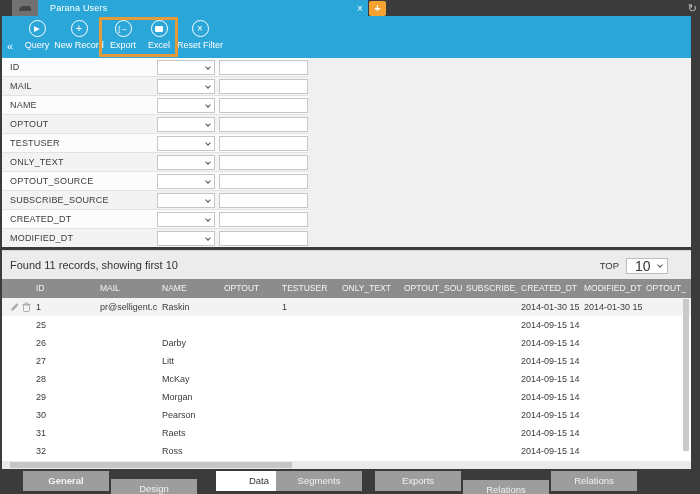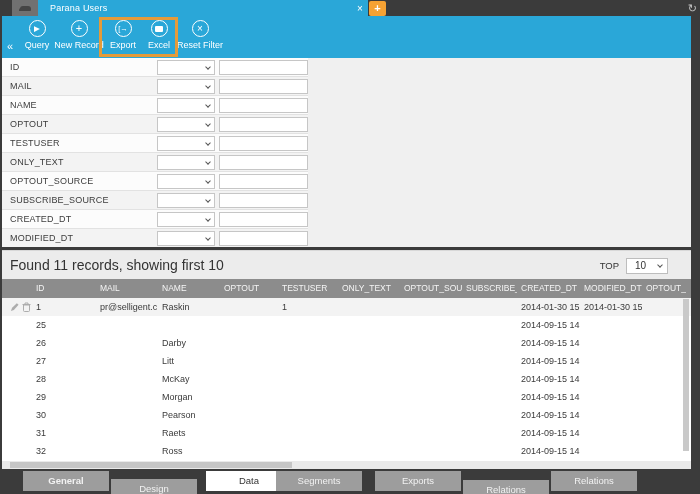--- a/index.html
+++ b/index.html
@@ -31,23 +31,23 @@
   .frow .stripe { position:absolute; left:0; top:0; bottom:0; width:306px; border-bottom:1px solid #e2e2e2; }
   .frow:nth-child(odd)  .stripe { background:#fcfcfc; }
   .frow:nth-child(even) .stripe { background:#f3f3f3; }
   .flabel { position:absolute; left:8px; top:0; line-height:19px; font-size:9px; color:#3c3c3c; letter-spacing:.2px; }
   .fselect { position:absolute; left:155px; top:2px; width:58px; height:15px; background:#fff; border:1px solid #c6c6c6; }
   .fselect .chev { position:absolute; right:4px; top:4px; width:4px; height:4px; border-right:1px solid #555; border-bottom:1px solid #555; transform:rotate(45deg); }
   .finput { position:absolute; left:217px; top:2px; width:89px; height:15px; background:#fff; border:1px solid #c6c6c6; font-size:9px; padding:0 3px; font-family:"Liberation Sans", sans-serif; }
 
   
   .records-bar { position:absolute; top:250px; left:2px; right:9px; height:29px; background:#ececec; border-top:1px solid #d8d8d8; }
-  .found { position:absolute; left:8px; top:0; line-height:29px; font-size:14px; color:#333; }
+  .found { position:absolute; left:8px; top:0; line-height:29px; font-size:11px; color:#333; }
   .top-label { position:absolute; right:72px; top:0; line-height:29px; font-size:9.5px; color:#333; }
-  .top-select { position:absolute; right:23px; top:7px; width:42px; height:16px; background:#fff; border:1px solid #bdbdbd; font-size:10px; color:#333; line-height:14px; padding-left:8px; }
+  .top-select { position:absolute; right:23px; top:7px; width:42px; height:16px; background:#fff; border:1px solid #bdbdbd; font-size:14px; color:#333; line-height:14px; padding-left:8px; }
   .top-select .chev { position:absolute; right:5px; top:4px; width:4px; height:4px; border-right:1px solid #555; border-bottom:1px solid #555; transform:rotate(45deg); }
 
   
   .ggrid { display:grid; grid-template-columns:24px 64px 62px 62px 58px 60px 62px 62px 55px 63px 62px 44px; padding-left:6px; }
   .grid-header { position:absolute; top:279px; left:2px; right:9px; height:19px; background:#8c8c8c; }
   .gh-cell { font-size:8.5px; color:#f5f5f5; line-height:19px; padding-left:4px; overflow:hidden; white-space:nowrap; }
   .grid-body { position:absolute; top:298px; left:2px; right:9px; height:163px; background:#fff; }
   .grow { height:18px; }
   .grow.hl { background:#f3f3f3; }
   .gc { font-size:9px; color:#3a3a3a; line-height:18px; padding-left:4px; overflow:hidden; white-space:nowrap; }
@@ -375,20 +375,20 @@
   <div class="vscroll">
       <div class="thumb"></div>
     </div>
   <div class="hscroll">
       <div class="thumb"></div>
     </div>
 
   <div class="bottom-tabs">
     <div class="btab" style="left:21px;font-weight:bold;">General</div>
     <div class="btab" style="left:109px;margin-top:8px;">Design</div>
-    <div class="btab active" style="left:204px;">Data</div>
+    <div class="btab active" style="left:214px;">Data</div>
     <div class="btab" style="left:274px;">Segments</div>
     <div class="btab" style="left:373px;">Exports</div>
     <div class="btab" style="left:461px;margin-top:9px;">Relations</div>
     <div class="btab" style="left:549px;">Relations</div>
   </div>
 
 </div>
 
 </body></html>

